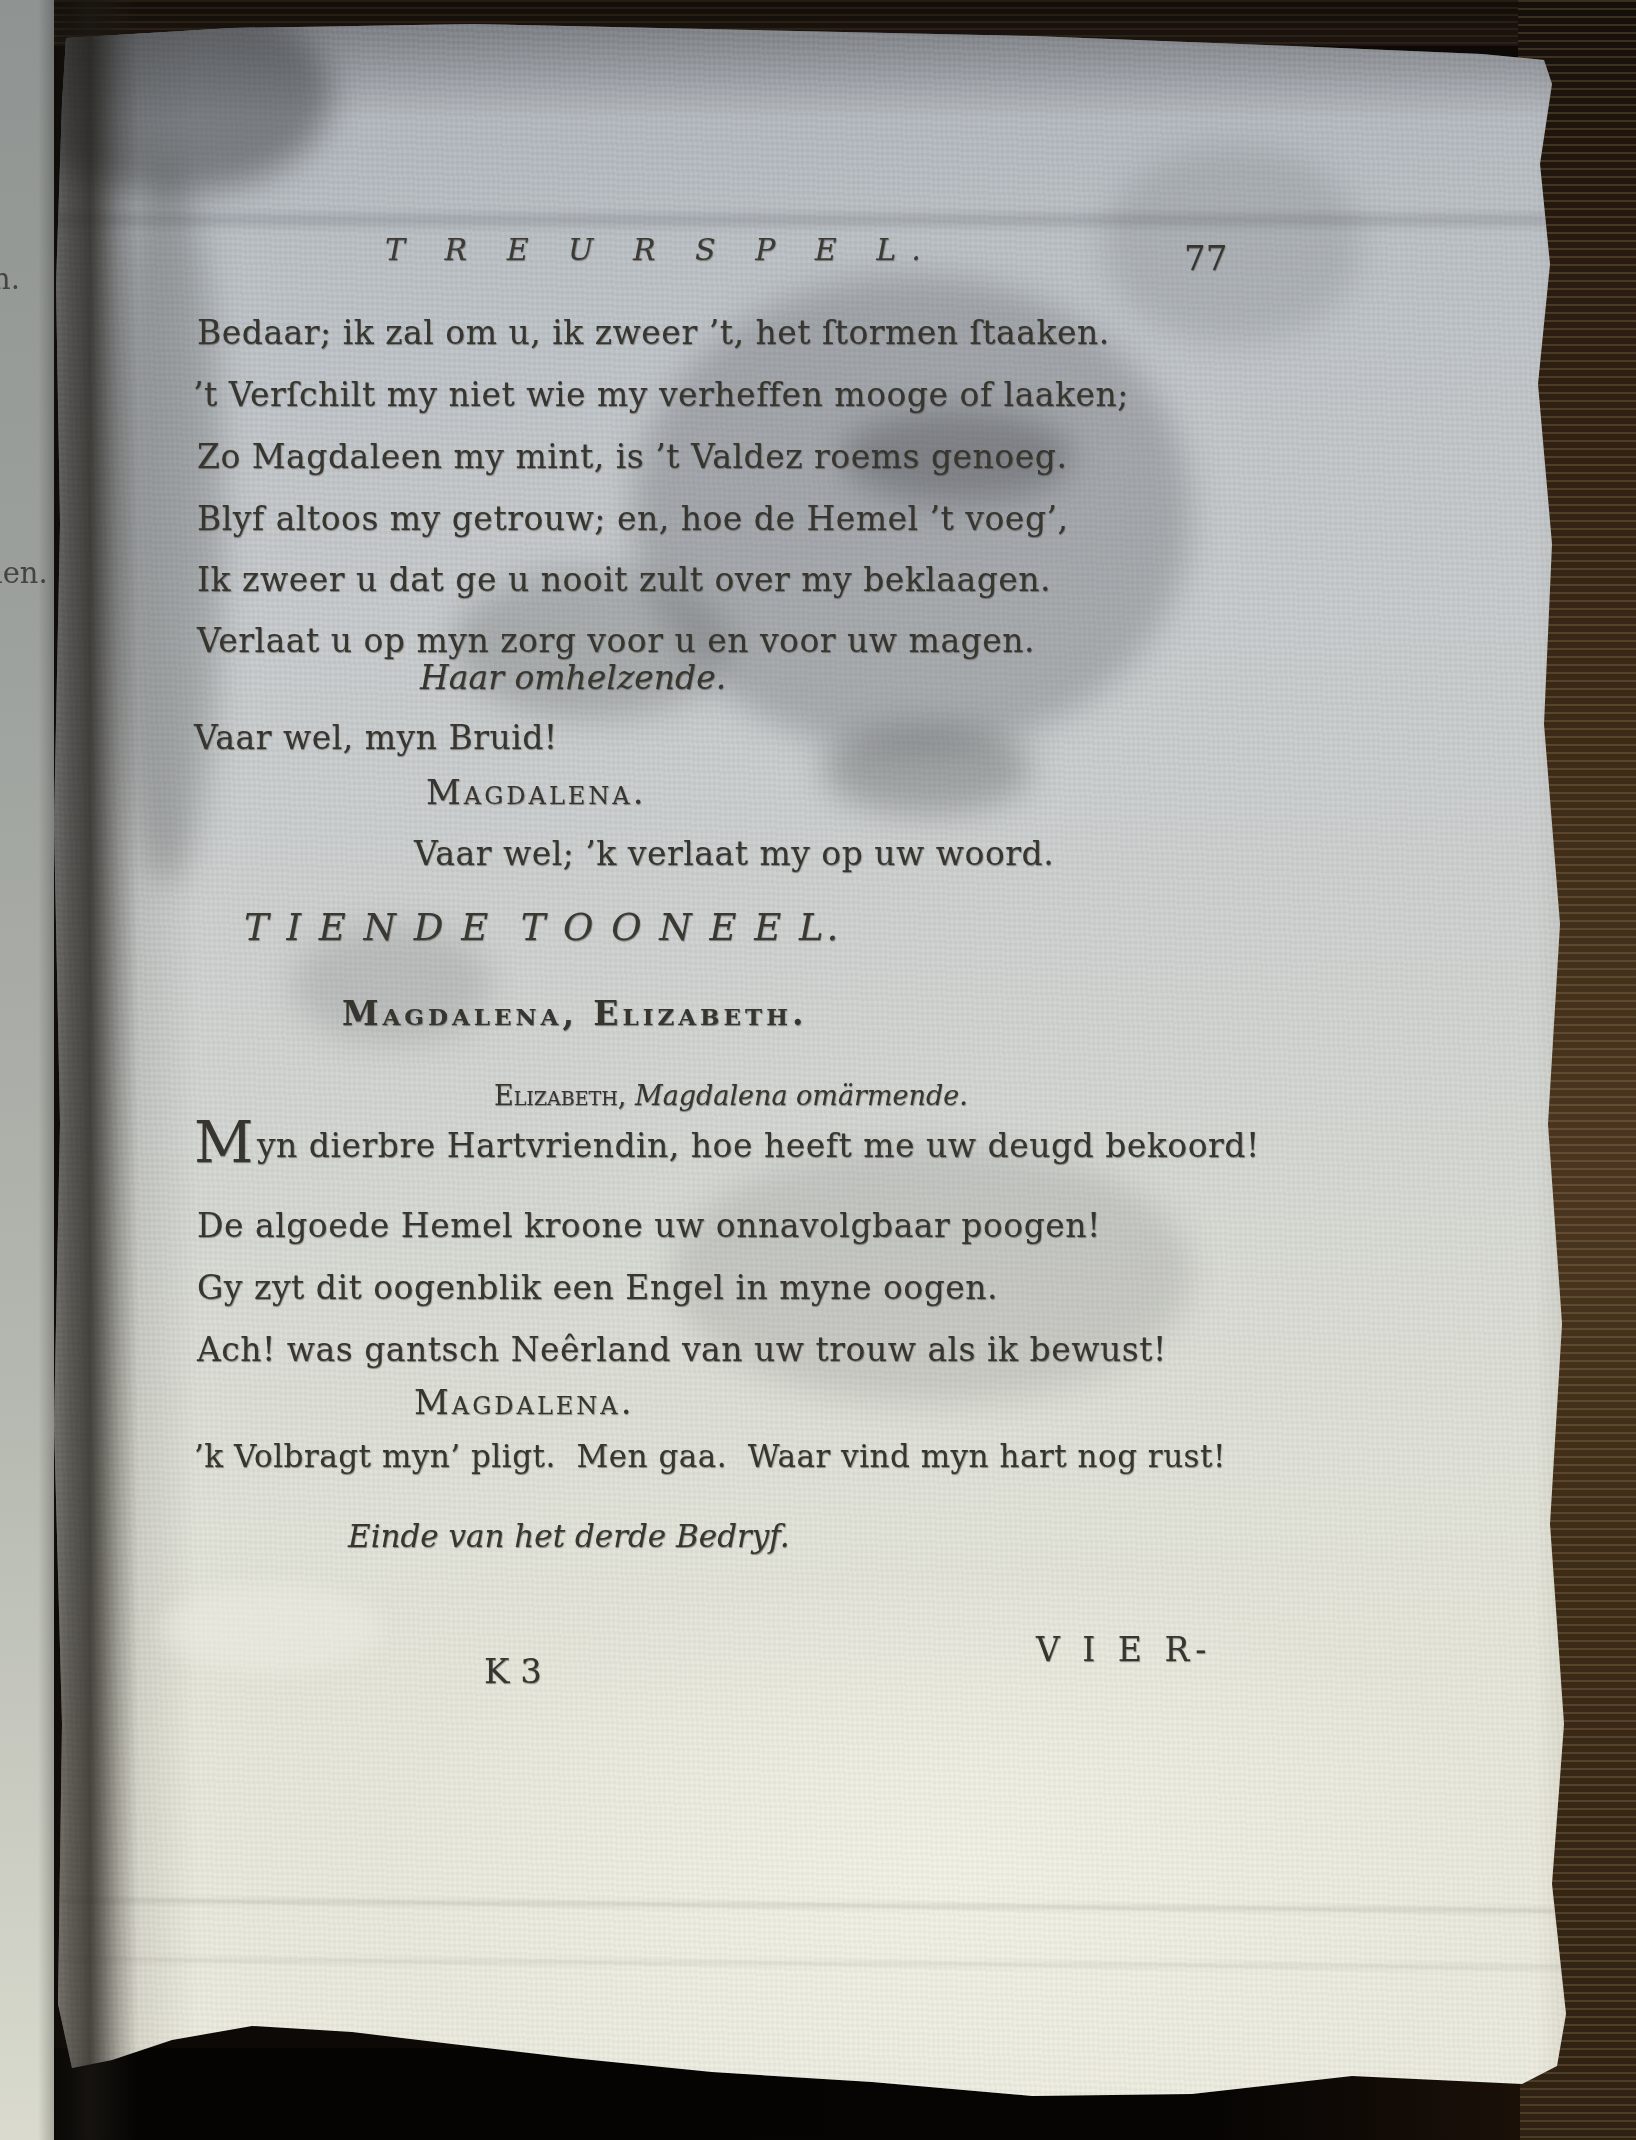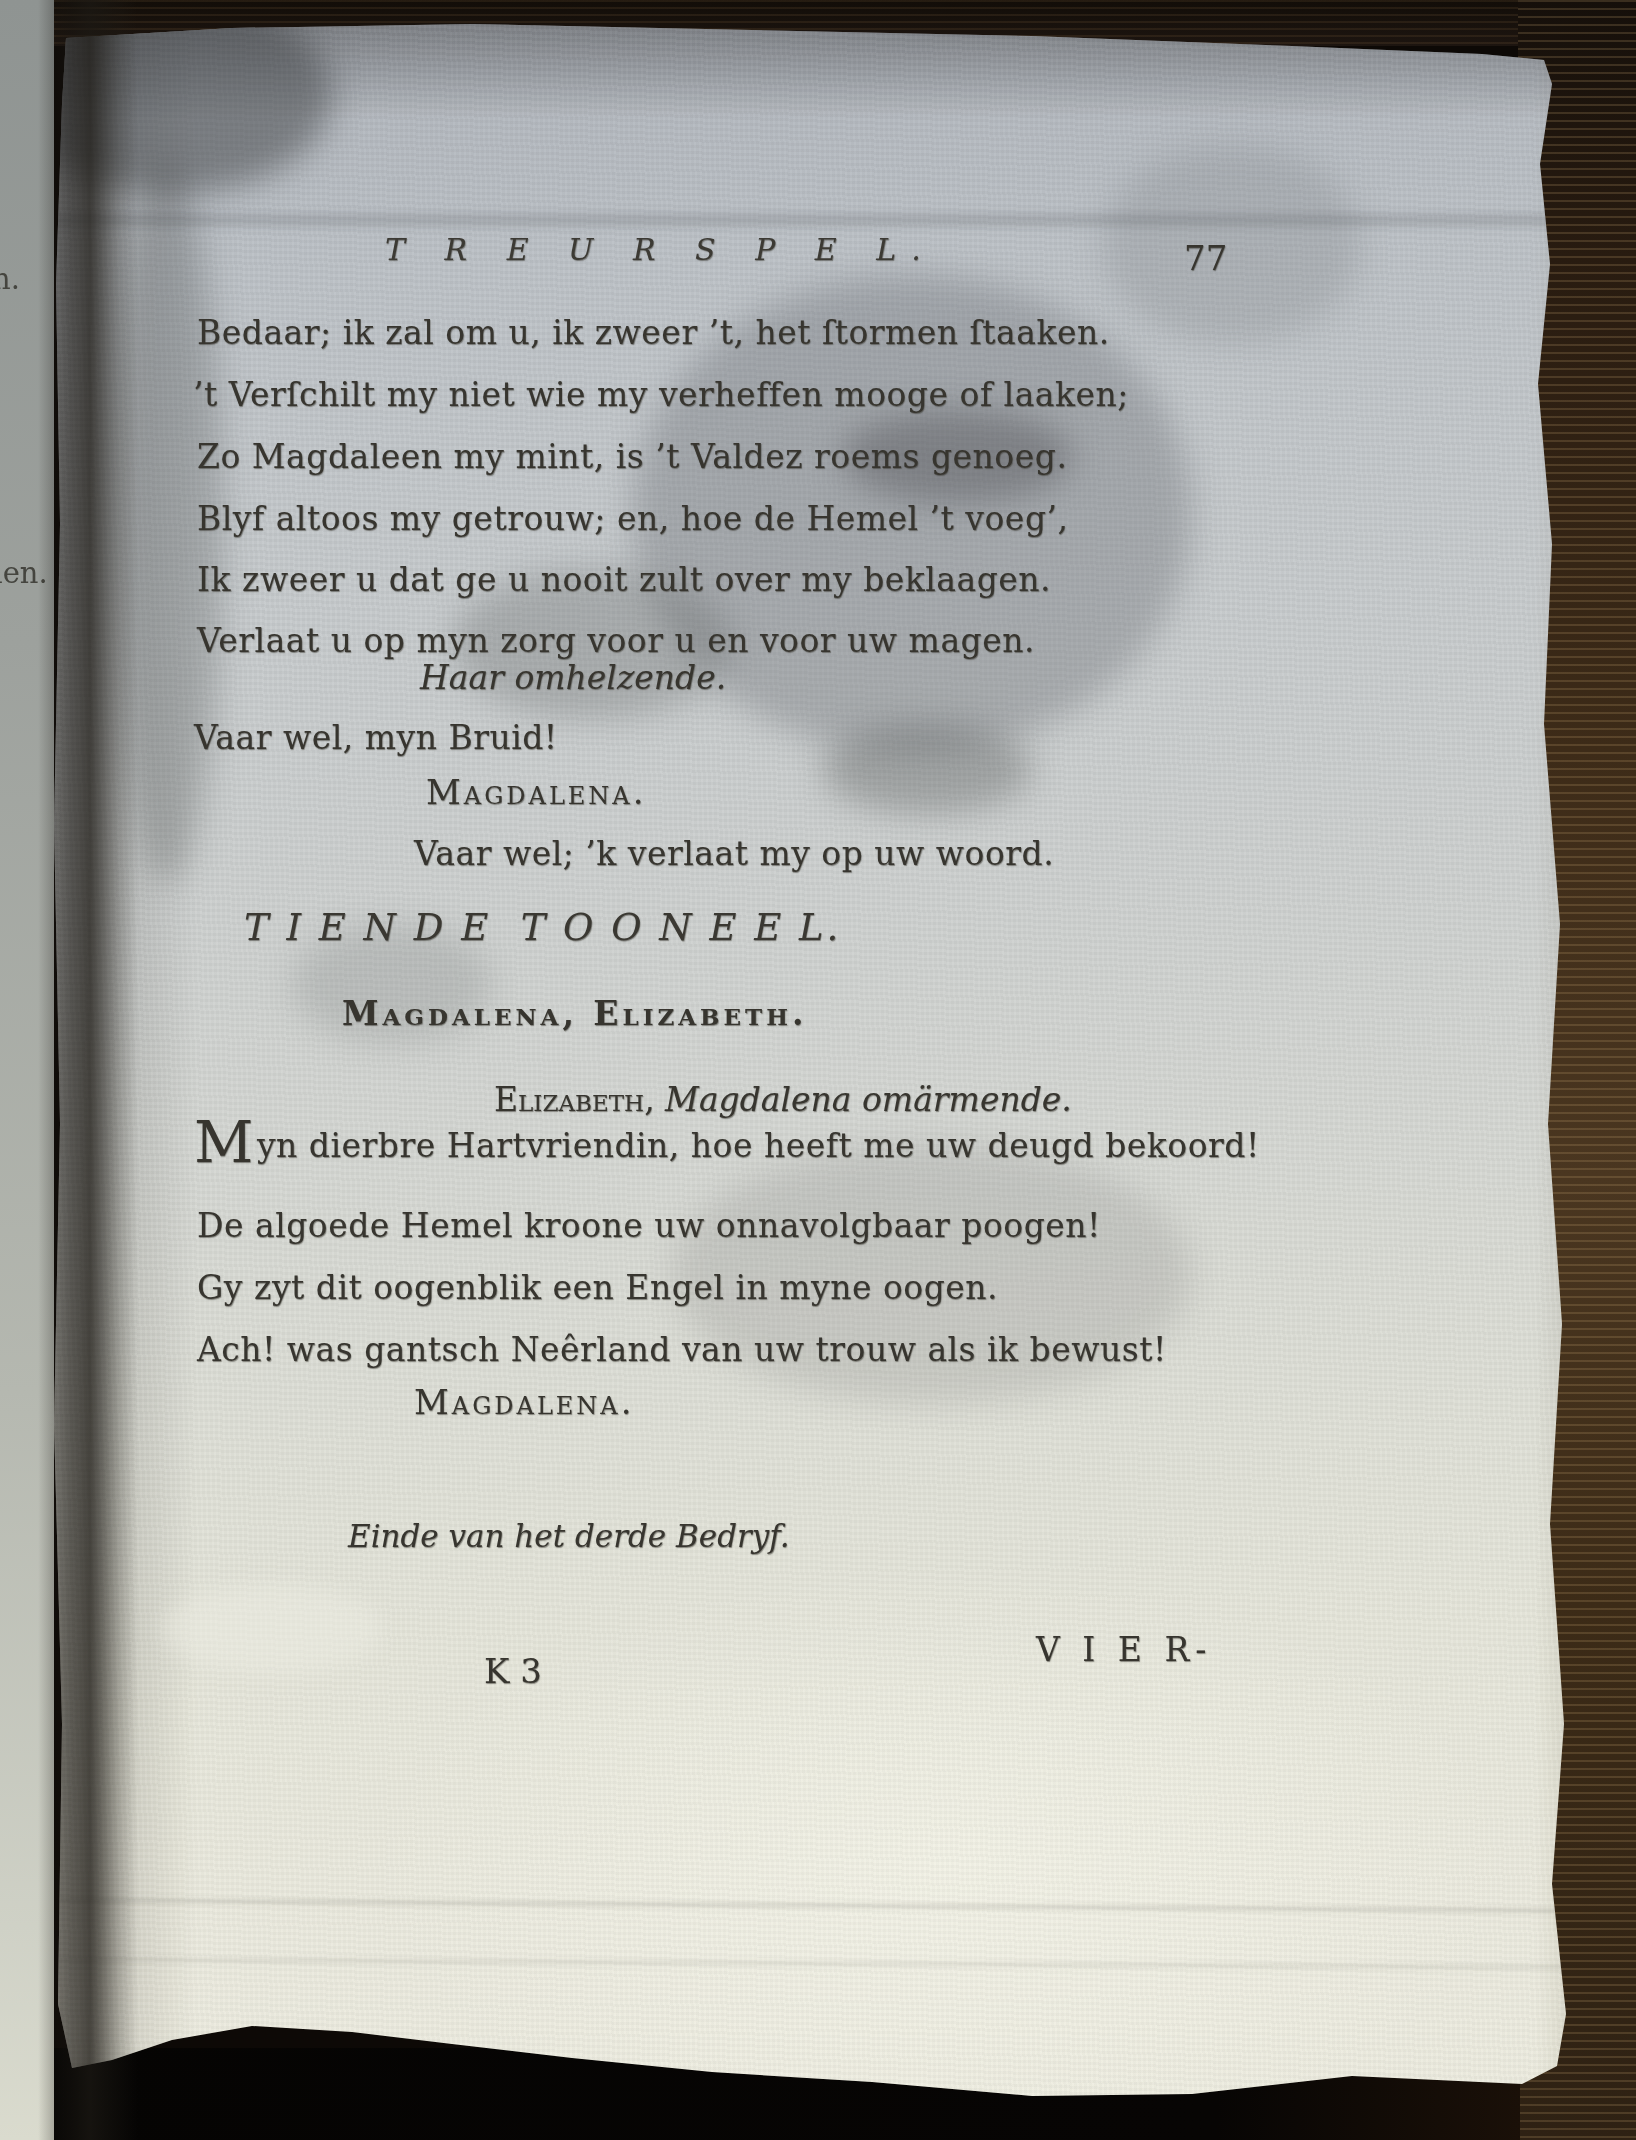--- a/index.html
+++ b/index.html
@@ -121,28 +121,29 @@
 
     <div class="t stagedir" style="left:368px; top:634px;">Haar omhelzende.</div>
     <div class="t verse" style="left:142px; top:694px;">Vaar wel, myn Bruid!</div>
 
     <div class="t speaker" style="left:374px; top:748px;">Magdalena.</div>
     <div class="t verse" style="left:362px; top:810px;">Vaar wel; ’k verlaat my op uw woord.</div>
 
     <div class="t scene-head" style="left:192px; top:882px;">T I E N D E  T O O N E E L.</div>
     <div class="t cast" style="left:290px; top:970px;font-weight:bold;">Magdalena, Elizabeth.</div>
 
-    <div class="t" style="left:442px; top:1056px; font-size:33px;"><span class="sc">Elizabeth,</span><span class="italic"> Magdalena omärmende.</span></div>
+    <div class="t" style="left:442px; top:1056px; font-size:27px;"><span class="sc">Elizabeth,</span><span class="italic"> Magdalena omärmende.</span></div>
 
     <div class="t verse" style="left:142px; top:1102px;"><span class="initial">M</span><span>yn dierbre Hartvriendin, hoe heeft me uw deugd bekoord!</span></div>
     <div class="t verse" style="left:145px; top:1182px;">De algoede Hemel kroone uw onnavolgbaar poogen!</div>
     <div class="t verse" style="left:145px; top:1244px;">Gy zyt dit oogenblik een Engel in myne oogen.</div>
     <div class="t verse" style="left:145px; top:1306px;">Ach! was gantsch Neêrland van uw trouw als ik bewust!</div>
 
     <div class="t speaker" style="left:362px; top:1358px;">Magdalena.</div>
+    <div class="t verse" style="left:142px; top:1414px; font-size:31px;">’k Volbragt myn’ pligt.  Men gaa.  Waar vind myn hart nog rust!</div>
 
     <div class="t endnote" style="left:296px; top:1494px;">Einde van het derde Bedryf.</div>
 
     <div class="t sig" style="left:432px; top:1609px;margin-top:18px;">K 3</div>
     <div class="t catch" style="left:984px; top:1606px;">V I E R-</div>
   </div>
 
   <div class="gutter"></div>
 
 </div>

